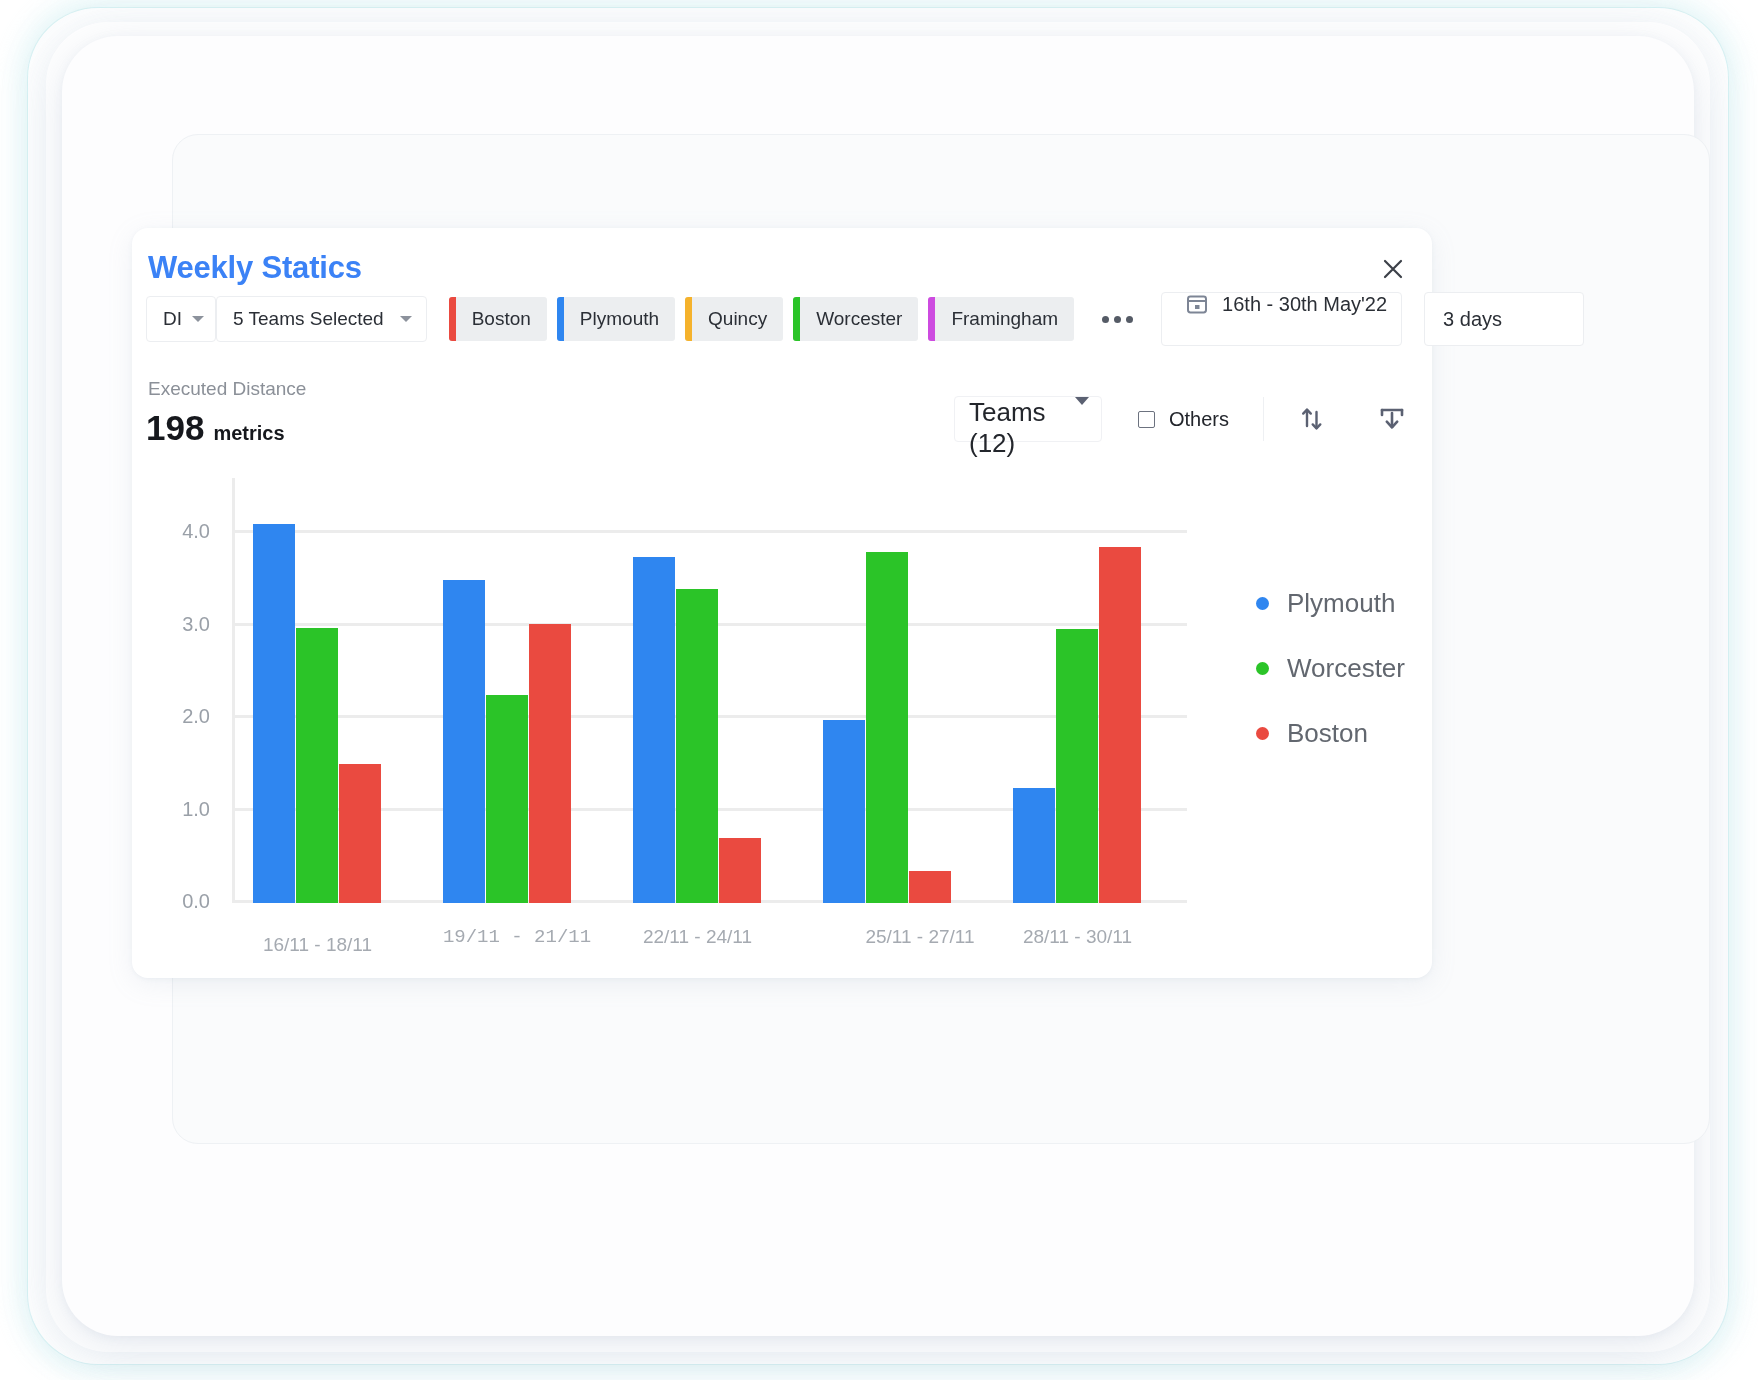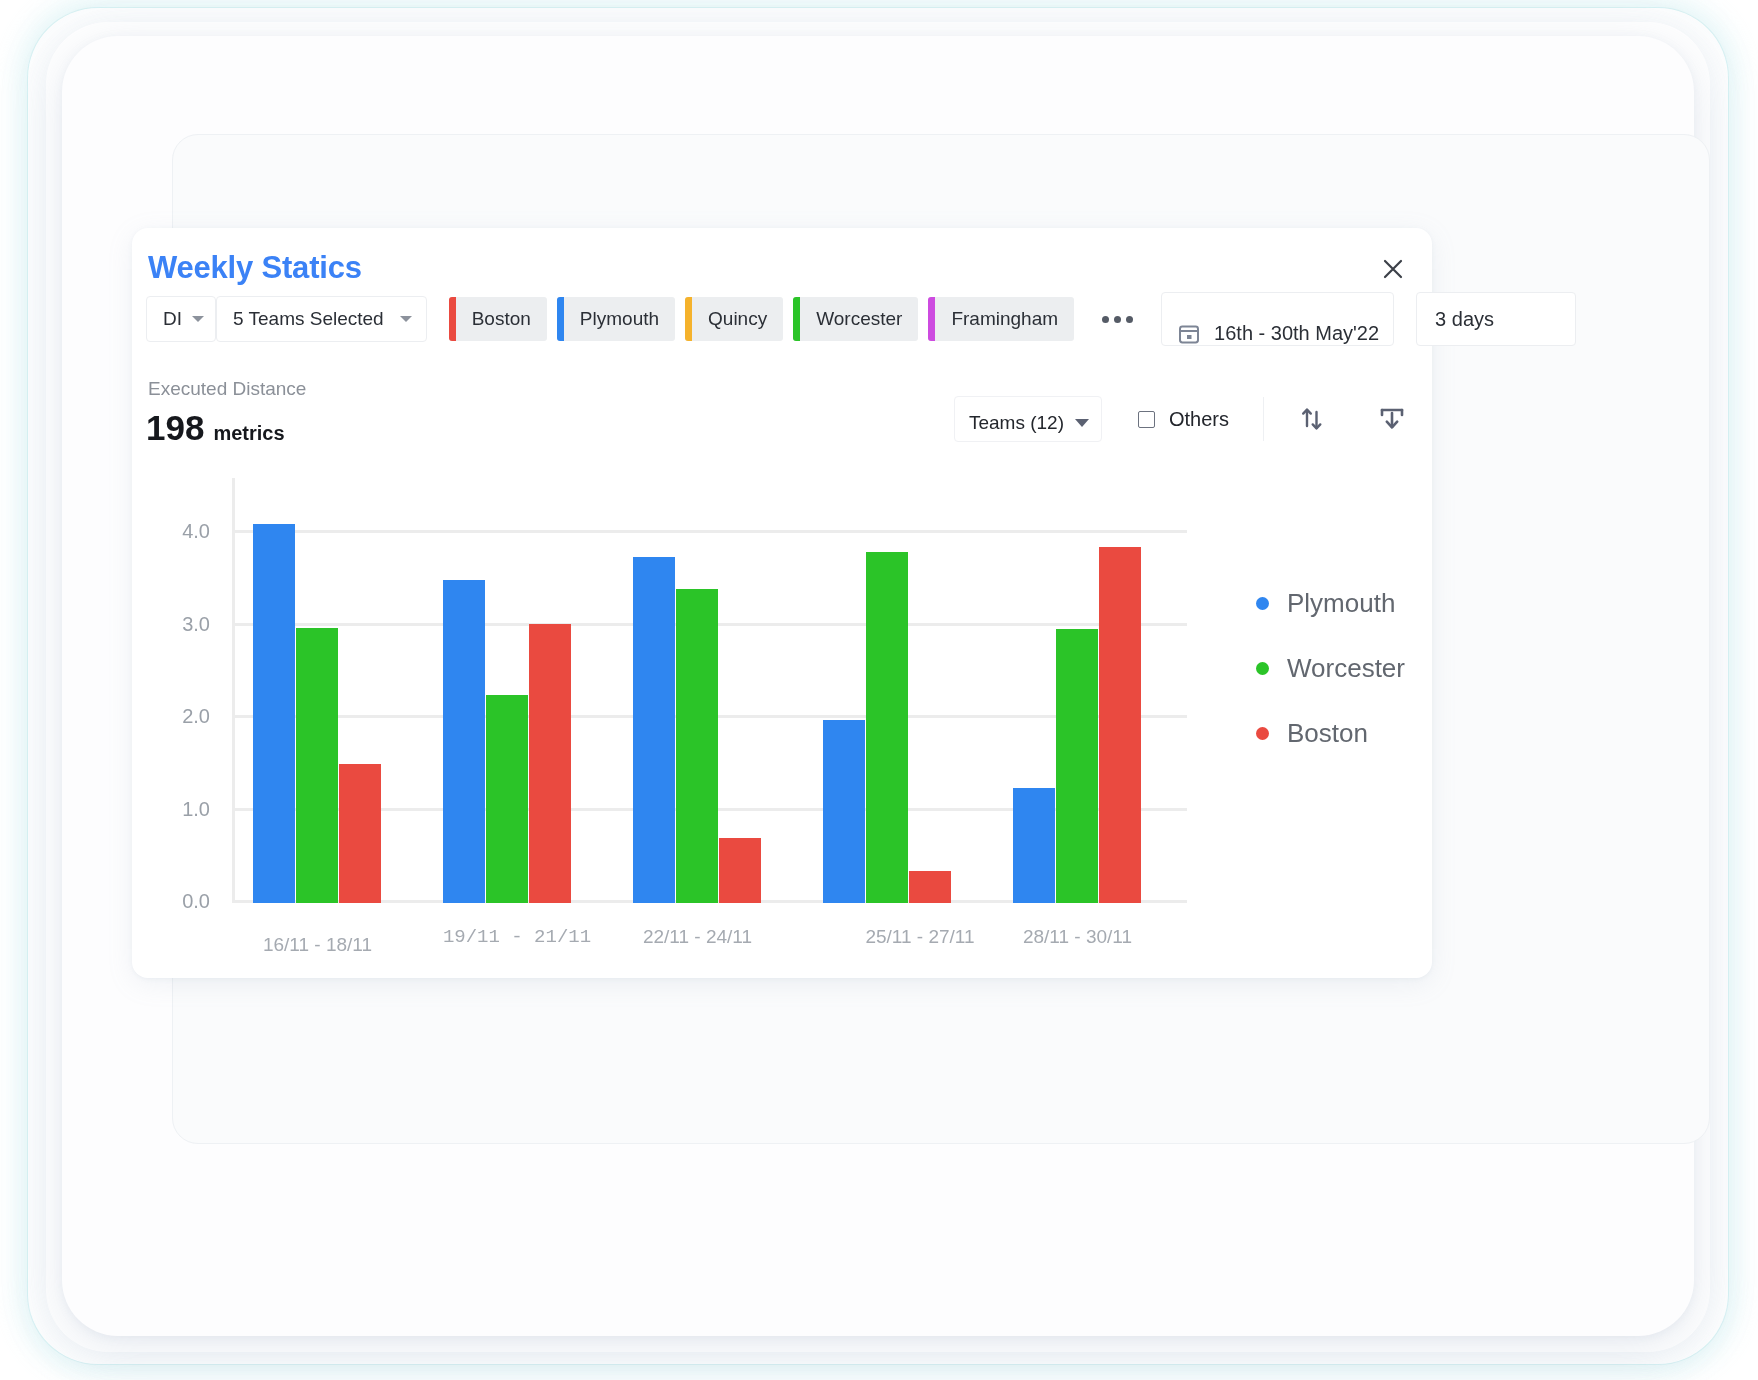--- a/index.html
+++ b/index.html
@@ -140,22 +140,22 @@
     padding: 8px;
   }
   .more-dots i {
     width: 7px; height: 7px; border-radius: 50%;
     background: #555b66; display: block;
   }
 
   .date-box {
     height: 54px;
     margin-left: 20px;
-    display: flex; align-items: flex-end;
-    padding: 0 14px 0 16px;
+    display: flex; align-items: flex-start;
+    padding: 0 14px 0 24px;
     border: 1px solid #eceef1;
     border-radius: 4px;
     background: #fff;
     font-size: 20px;
     color: #2b2f36;
     cursor: pointer;
     white-space: nowrap;
   }
   .cal-icon { margin-right: 14px; display: flex; }
   .days-box {
@@ -194,26 +194,26 @@
   }
 
   
   .chart-toolbar {
     position: absolute;
     right: 18px; top: 168px;
     display: flex; align-items: center;
   }
   .teams-select {
     width: 148px; height: 46px;
-    display: flex; align-items: center; justify-content: space-between;
-    padding: 8px 12px 0 14px;
+    display: flex; justify-content: space-between;
+    padding: 0 12px 0 14px;
     border: 1px solid #f0f1f4;
     border-radius: 4px;
     background: #fff;
-    font-size: 19px; color: #23262c;
+    font-size: 26px; color: #23262c;
     cursor: pointer;
   }
   .teams-select .caret-fill {
     width: 0; height: 0;
     border-left: 7px solid transparent;
     border-right: 7px solid transparent;
     border-top: 8px solid #5b6172;
   }
   .others-check {
     display: flex; align-items: center;

